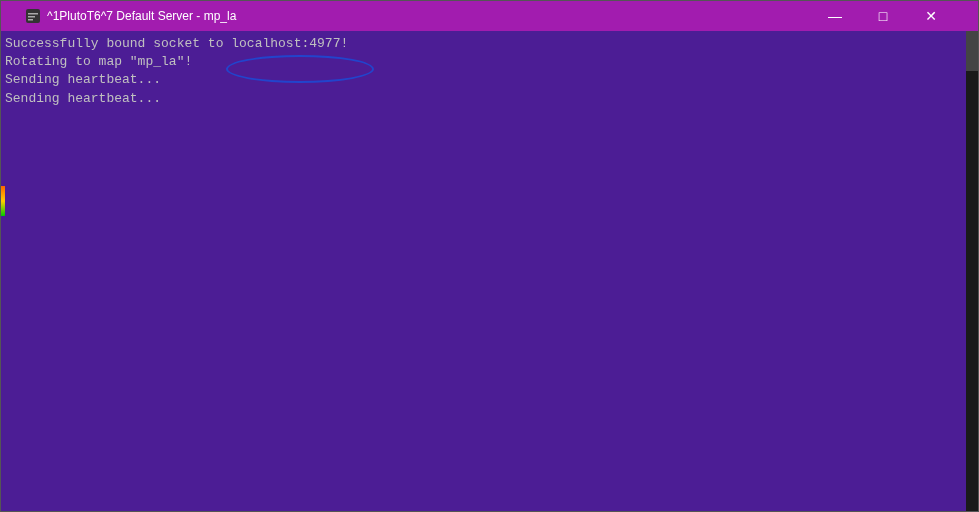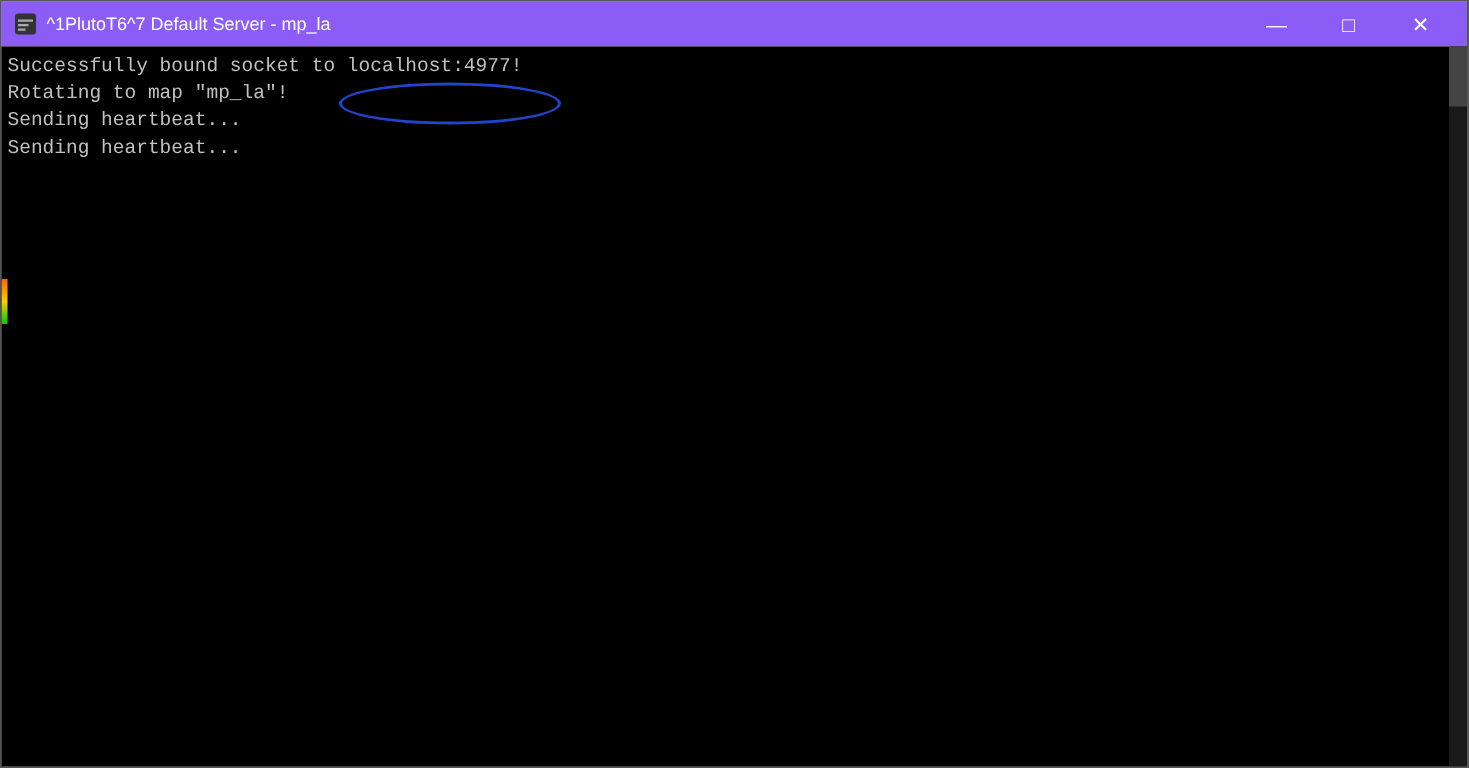--- a/index.html
+++ b/index.html
@@ -19,25 +19,25 @@
     .window {
       width: 979px;
       height: 512px;
       display: flex;
       flex-direction: column;
       border: 1px solid #555;
     }
 
     .titlebar {
       height: 30px;
-      background: #8b5cf6;
+      background: #a21caf;
       display: flex;
       align-items: center;
       justify-content: space-between;
-      padding: 0 8px;
+      padding: 0 24px;
       flex-shrink: 0;
       user-select: none;
     }
 
     .titlebar-left {
       display: flex;
       align-items: center;
       gap: 6px;
     }
 
@@ -75,21 +75,21 @@
       font-size: 14px;
       cursor: pointer;
       display: flex;
       align-items: center;
       justify-content: center;
       font-family: 'Segoe UI', sans-serif;
     }
 
     .terminal {
       flex: 1;
-      background: #000000;
+      background: #4c1d95;
       padding: 4px 4px;
       overflow: hidden;
       position: relative;
     }
 
     .terminal-content {
       font-family: 'Courier New', Courier, monospace;
       font-size: 13px;
       color: #c0c0c0;
       line-height: 1.4;

